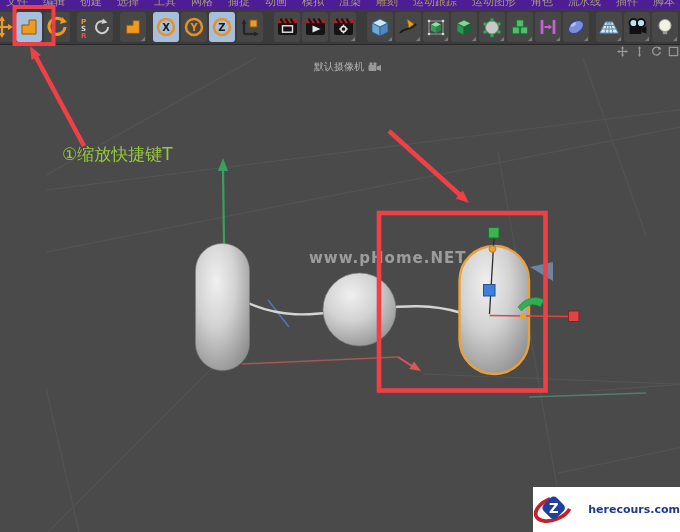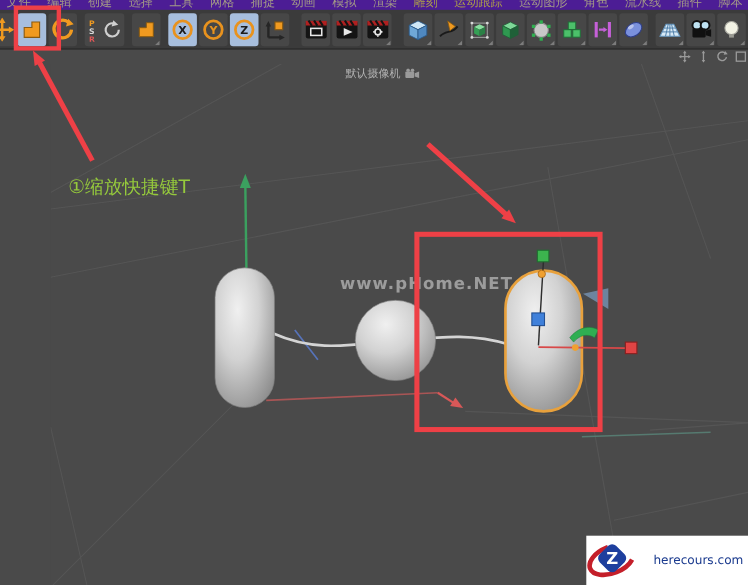--- a/index.html
+++ b/index.html
@@ -34,32 +34,32 @@
   .nav{width:12px;height:12px;display:flex;align-items:center;justify-content:center;}
 
   
   .viewport{position:absolute;top:58px;left:0;width:680px;height:474px;background:#4a4a4a;margin-left:46px;}
   svg.scene{position:absolute;left:0;top:0;}
   .camlabel{position:absolute;left:268px;top:2px;display:flex;gap:4px;align-items:center;
             font-size:10px;color:#b2b2b2;}
   .watermark{position:absolute;left:263px;top:191px;font-size:15px;font-weight:bold;
              color:rgba(237,237,237,.5);letter-spacing:1px;}
   .note{position:absolute;color:#95c93c;font-size:17px;}
-  .note1{left:16px;top:100px;}
+  .note1{left:16px;top:85px;}
   .note2{left:331px;top:34px;line-height:23px;width:345px;}
 
   
   svg.overlay{position:absolute;left:0;top:0;z-index:40;pointer-events:none;}
 
   
   .logo{position:absolute;left:533px;top:487px;width:147px;height:45px;background:#ffffff;
         display:flex;align-items:center;z-index:60;}
   .logo-text{display:flex;flex-direction:column;margin-left:1px;}
   .logo-title{color:#c4202a;font-weight:bold;font-size:16px;letter-spacing:1px;line-height:18px;}
-  .logo-site{color:#1a3a8e;font-weight:normal;font-size:11px;margin-top:1px;margin-left:12px;line-height:12px;}
+  .logo-site{color:#1a3a8e;font-weight:bold;font-size:11px;margin-top:1px;margin-left:12px;line-height:12px;}
 </style>
 </head>
 <body>
 
 <div id="app">
 
   <div class="menubar">
       <span class="mb-item">文件</span>
       <span class="mb-item">编辑</span>
       <span class="mb-item">创建</span>

